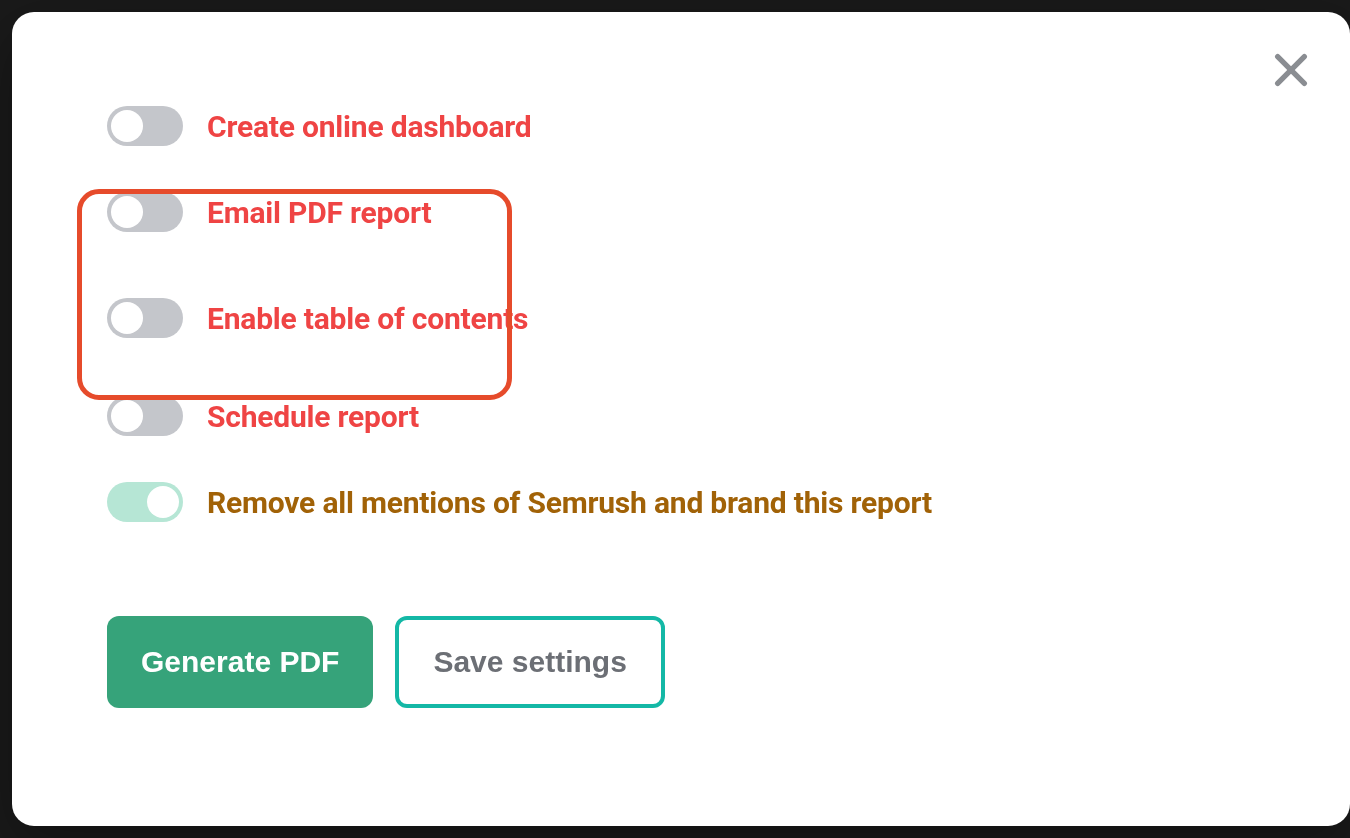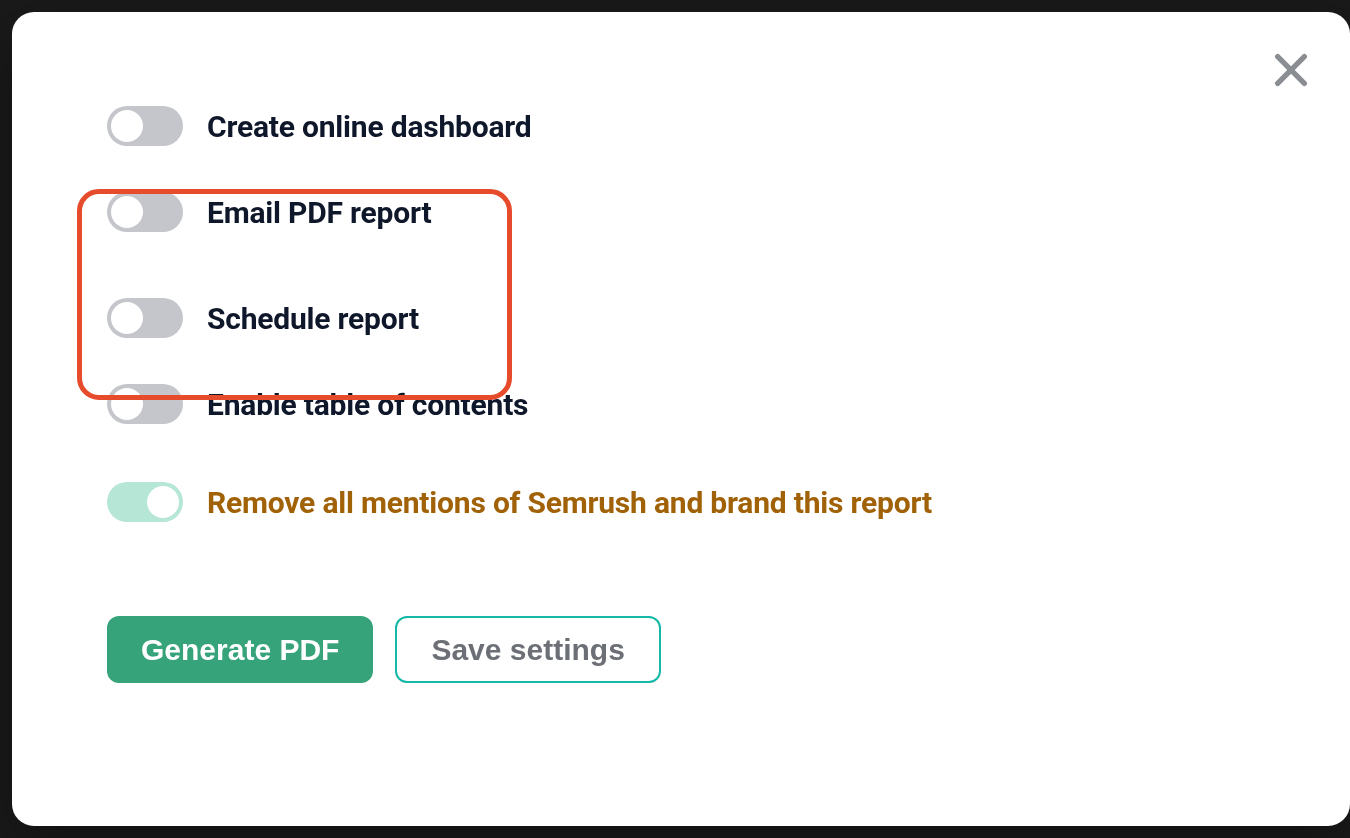--- a/index.html
+++ b/index.html
@@ -74,50 +74,50 @@
       height: 32px;
       border-radius: 50%;
       background: #ffffff;
     }
     .toggle.on { background: #1fa27a; }
     .toggle.on .knob { left: 40px; }
     .toggle.on.faded { background: #b6e6d5; }
     .toggle-label {
       font-size: 30px;
       font-weight: 700;
-      color: #0f172a;
+      color: #ef4444;
       letter-spacing: -0.2px;
     }
     .toggle-label.faded {
       color: #a16207;
     }
     .button-row {
       display: flex;
       gap: 22px;
     }
     .btn {
-      height: 67px;
+      height: 92px;
       padding: 0 34px;
       border-radius: 12px;
       font-size: 30px;
       font-weight: 600;
       cursor: pointer;
       display: inline-flex;
       align-items: center;
       justify-content: center;
     }
     .btn-primary {
       background: #36a37a;
       color: #ffffff;
       border: none;
     }
     .btn-secondary {
       background: #ffffff;
       color: #6c6f75;
-      border: 2px solid #14b8a6;
+      border: 4px solid #14b8a6;
     }
   </style>
 </head>
 <body>
 
 <div class="modal">
 
   <button class="close-btn">
     <span>
       <svg viewBox="0 0 24 24" fill="none" stroke="currentColor" stroke-width="3.2" stroke-linecap="round">
@@ -134,32 +134,32 @@
     <span class="toggle-label">Create online dashboard</span>
   </div>
 
   <div class="toggle-row row-2">
     <div class="toggle">
         <div class="knob"></div>
       </div>
     <span class="toggle-label">Email PDF report</span>
   </div>
 
+  <div class="toggle-row row-4">
+    <div class="toggle">
+        <div class="knob"></div>
+      </div>
+    <span class="toggle-label">Enable table of contents</span>
+  </div>
+
   <div class="toggle-row row-3">
     <div class="toggle">
         <div class="knob"></div>
       </div>
     <span class="toggle-label">Schedule report</span>
-  </div>
-
-  <div class="toggle-row row-4">
-    <div class="toggle">
-        <div class="knob"></div>
-      </div>
-    <span class="toggle-label">Enable table of contents</span>
   </div>
 
   <div class="toggle-row row-5">
     <div class="toggle on faded">
         <div class="knob"></div>
       </div>
     <span class="toggle-label faded">Remove all mentions of Semrush and brand this report</span>
   </div>
 
   <div class="button-row">

